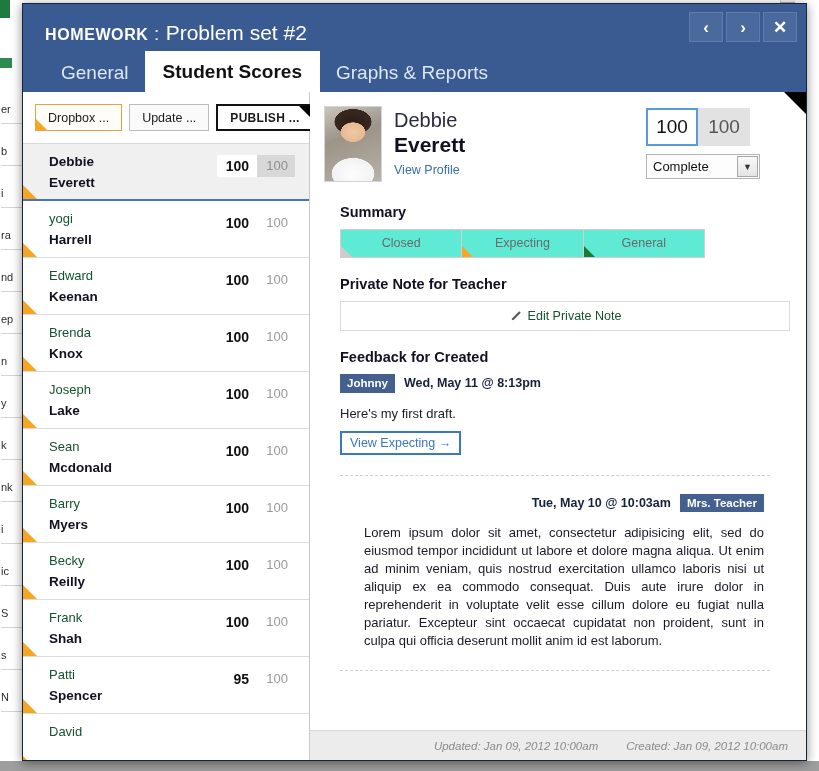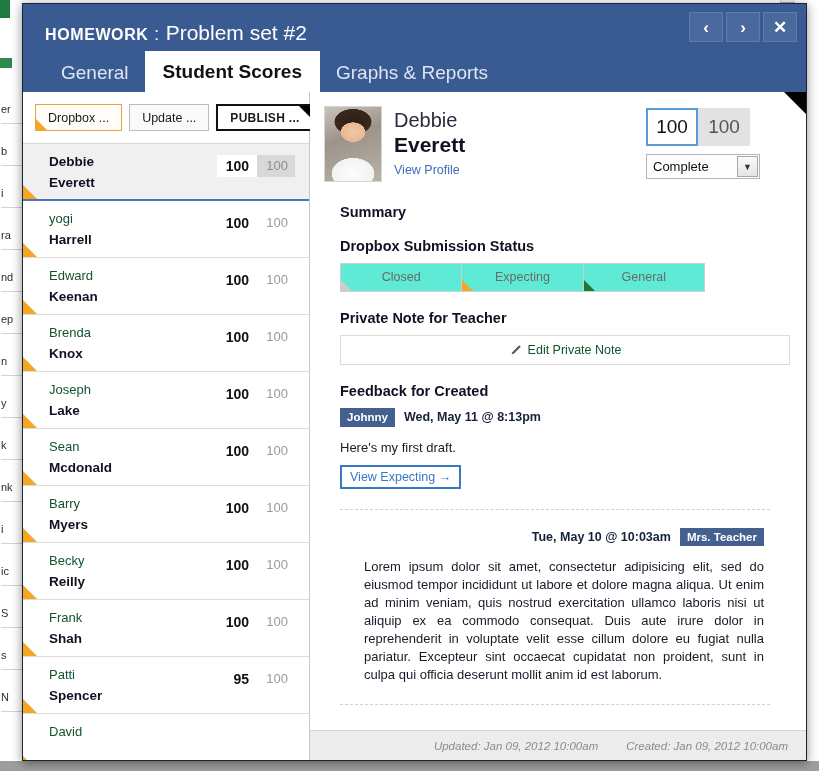--- a/index.html
+++ b/index.html
@@ -547,21 +547,20 @@
             </div>
             <div id="status-select">
               <span>Complete</span>
               <span id="status-caret">▼</span>
             </div>
           </div>
         </div>
 
         <div class="sec-h" id="summary-h">Summary</div>
 
-        <div class="sec-h">Dropbox Submission Status</div>
         <div id="dropbox-status">
             <div class="dbx-seg"><span class="dbx-tri gray"></span><span>Closed</span></div>
             <div class="dbx-seg"><span class="dbx-tri orange"></span><span>Expecting</span></div>
             <div class="dbx-seg"><span class="dbx-tri green"></span><span>General</span></div>
           </div>
 
         <div class="sec-h">Private Note for Teacher</div>
         <div id="private-note-box">
           <svg width="13" height="13" viewBox="0 0 16 16">
             <path d="M12.5 1.5l2 2-8.5 8.5-2.6.6.6-2.6z" fill="#5a5a5a"></path>

